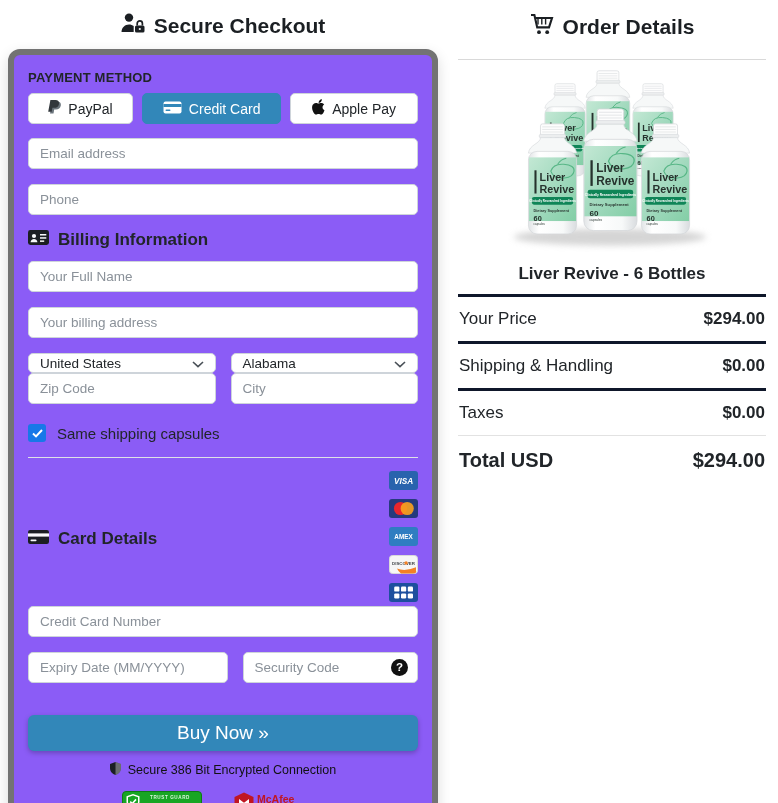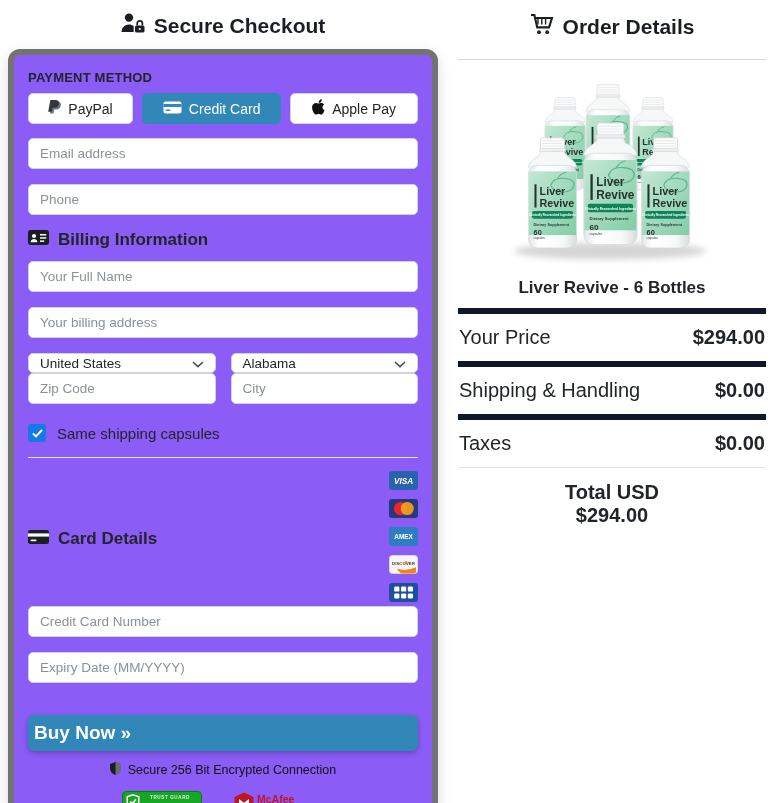--- a/index.html
+++ b/index.html
@@ -67,45 +67,45 @@
     display:flex; align-items:center; justify-content:center; cursor:pointer;
   }
   .divider { border-top:1px solid #dee2e6; margin:15px 0 13px; }
   .card-head { display:flex; align-items:center; justify-content:space-between; }
   .card-head-left { display:flex; align-items:center; gap:9px; font-size:17px; font-weight:700; }
   .brand-row { display:flex; gap:5px; align-items:center;flex-direction:column; }
 
   .buy-btn {
     width:100%; height:36px; margin-top:17px;
     background:#3287b9; border:none; border-radius:6px;
-    color:#fff; font-size:19px; font-weight:700;
+    color:#fff; font-size:19px; font-weight:400;
     font-family:"Liberation Sans", sans-serif;
-    display:flex; align-items:center; justify-content:flex-start; gap:6px;
+    display:flex; align-items:center; justify-content:center; gap:6px;
     cursor:pointer; box-shadow:0 2px 5px rgba(0,0,0,.25);
   }
   .secure-note {
     display:flex; align-items:center; justify-content:center; gap:7px;
     font-size:12.5px; font-weight:500; color:#111; margin:11px 0 13px;
   }
   .badges { display:flex; align-items:center; justify-content:center; gap:30px; padding-bottom:4px; }
 
   
-  .order-panel { border-top:1px solid #d9d9d9; margin-top:19px; padding-top:14px; }
+  .order-panel { border-top:1px solid #d9d9d9; margin-top:19px; }
   .product-img { display:block; margin:0 auto; }
   .product-title { text-align:center; font-size:17px; font-weight:700; margin:12px 0 0; }
   .price-rows { margin-top:10px; }
   .price-row {
     display:flex; justify-content:space-between; align-items:flex-start;
-    padding:12px 1px; border-top:6px solid #0f172a; font-size:20px;
+    padding:12px 1px; border-top:3px solid #0f172a; font-size:17px;
   }
   .price-row .val { font-weight:700; }
   .total-row {
     display:flex; justify-content:space-between; align-items:center;
     padding:13px 1px 0; border-top:1px solid #e2e2e2;
-    font-size:20px; font-weight:700;flex-direction:column;
+    font-size:20px; font-weight:700;
   }
 </style>
 </head>
 <body>
 
 <div class="page">
 
   <div class="col-left">
 
     <div class="headline">
@@ -262,34 +262,38 @@
               <rect x="18.8" y="10.4" width="5.2" height="5" rx="1.2" fill="#fff"></rect>
             </svg>
           </span>
         </div>
       </div>
 
       <input class="txt-input" type="text" placeholder="Credit Card Number" style="">
 
       <div class="grid2">
         <input class="txt-input" type="text" placeholder="Expiry Date (MM/YYYY)" style="">
+        <div class="cvv-wrap">
+          <input class="txt-input" type="text" placeholder="Security Code" style="">
+          <span class="q-icon">?</span>
+        </div>
       </div>
 
       <button class="buy-btn">
         <span>Buy Now »</span>
       </button>
 
       <div class="secure-note">
         <span>
           <svg width="11" height="13" viewBox="0 0 11 13">
             <path d="M5.5 0L11 2v4c0 3.6-2.3 6-5.5 7C2.3 12 0 9.6 0 6V2L5.5 0z" fill="#1b1f23"></path>
             <path d="M5.5 0L11 2v4c0 3.6-2.3 6-5.5 7V0z" fill="#ffffff" opacity="0.35"></path>
           </svg>
         </span>
-        <span>Secure 256 Bit Encrypted Connection</span>
+        <span>Secure 386 Bit Encrypted Connection</span>
       </div>
 
       <div class="badges">
         <span>
           <svg width="80" height="27" viewBox="0 0 80 27">
             <rect x="0.5" y="0.5" width="79" height="26" rx="3.5" fill="#18a524" stroke="#0d7c15"></rect>
             <path d="M11 3l6.5 2.2v5.2c0 4.1-2.7 6.9-6.5 8-3.8-1.1-6.5-3.9-6.5-8V5.2L11 3z" fill="#ffffff"></path>
             <path d="M11 4.6l5 1.7v4.1c0 3.3-2.1 5.5-5 6.4-2.9-.9-5-3.1-5-6.4V6.3l5-1.7z" fill="#18a524"></path>
             <polyline points="8.2,10.6 10.3,12.6 14,8.4" fill="none" stroke="#ffffff" stroke-width="1.6"></polyline>
             <text x="48" y="8" text-anchor="middle" font-family="Liberation Sans, sans-serif" font-size="4.6" font-weight="bold" fill="#d9f5db" letter-spacing="0.6">TRUST GUARD</text>

